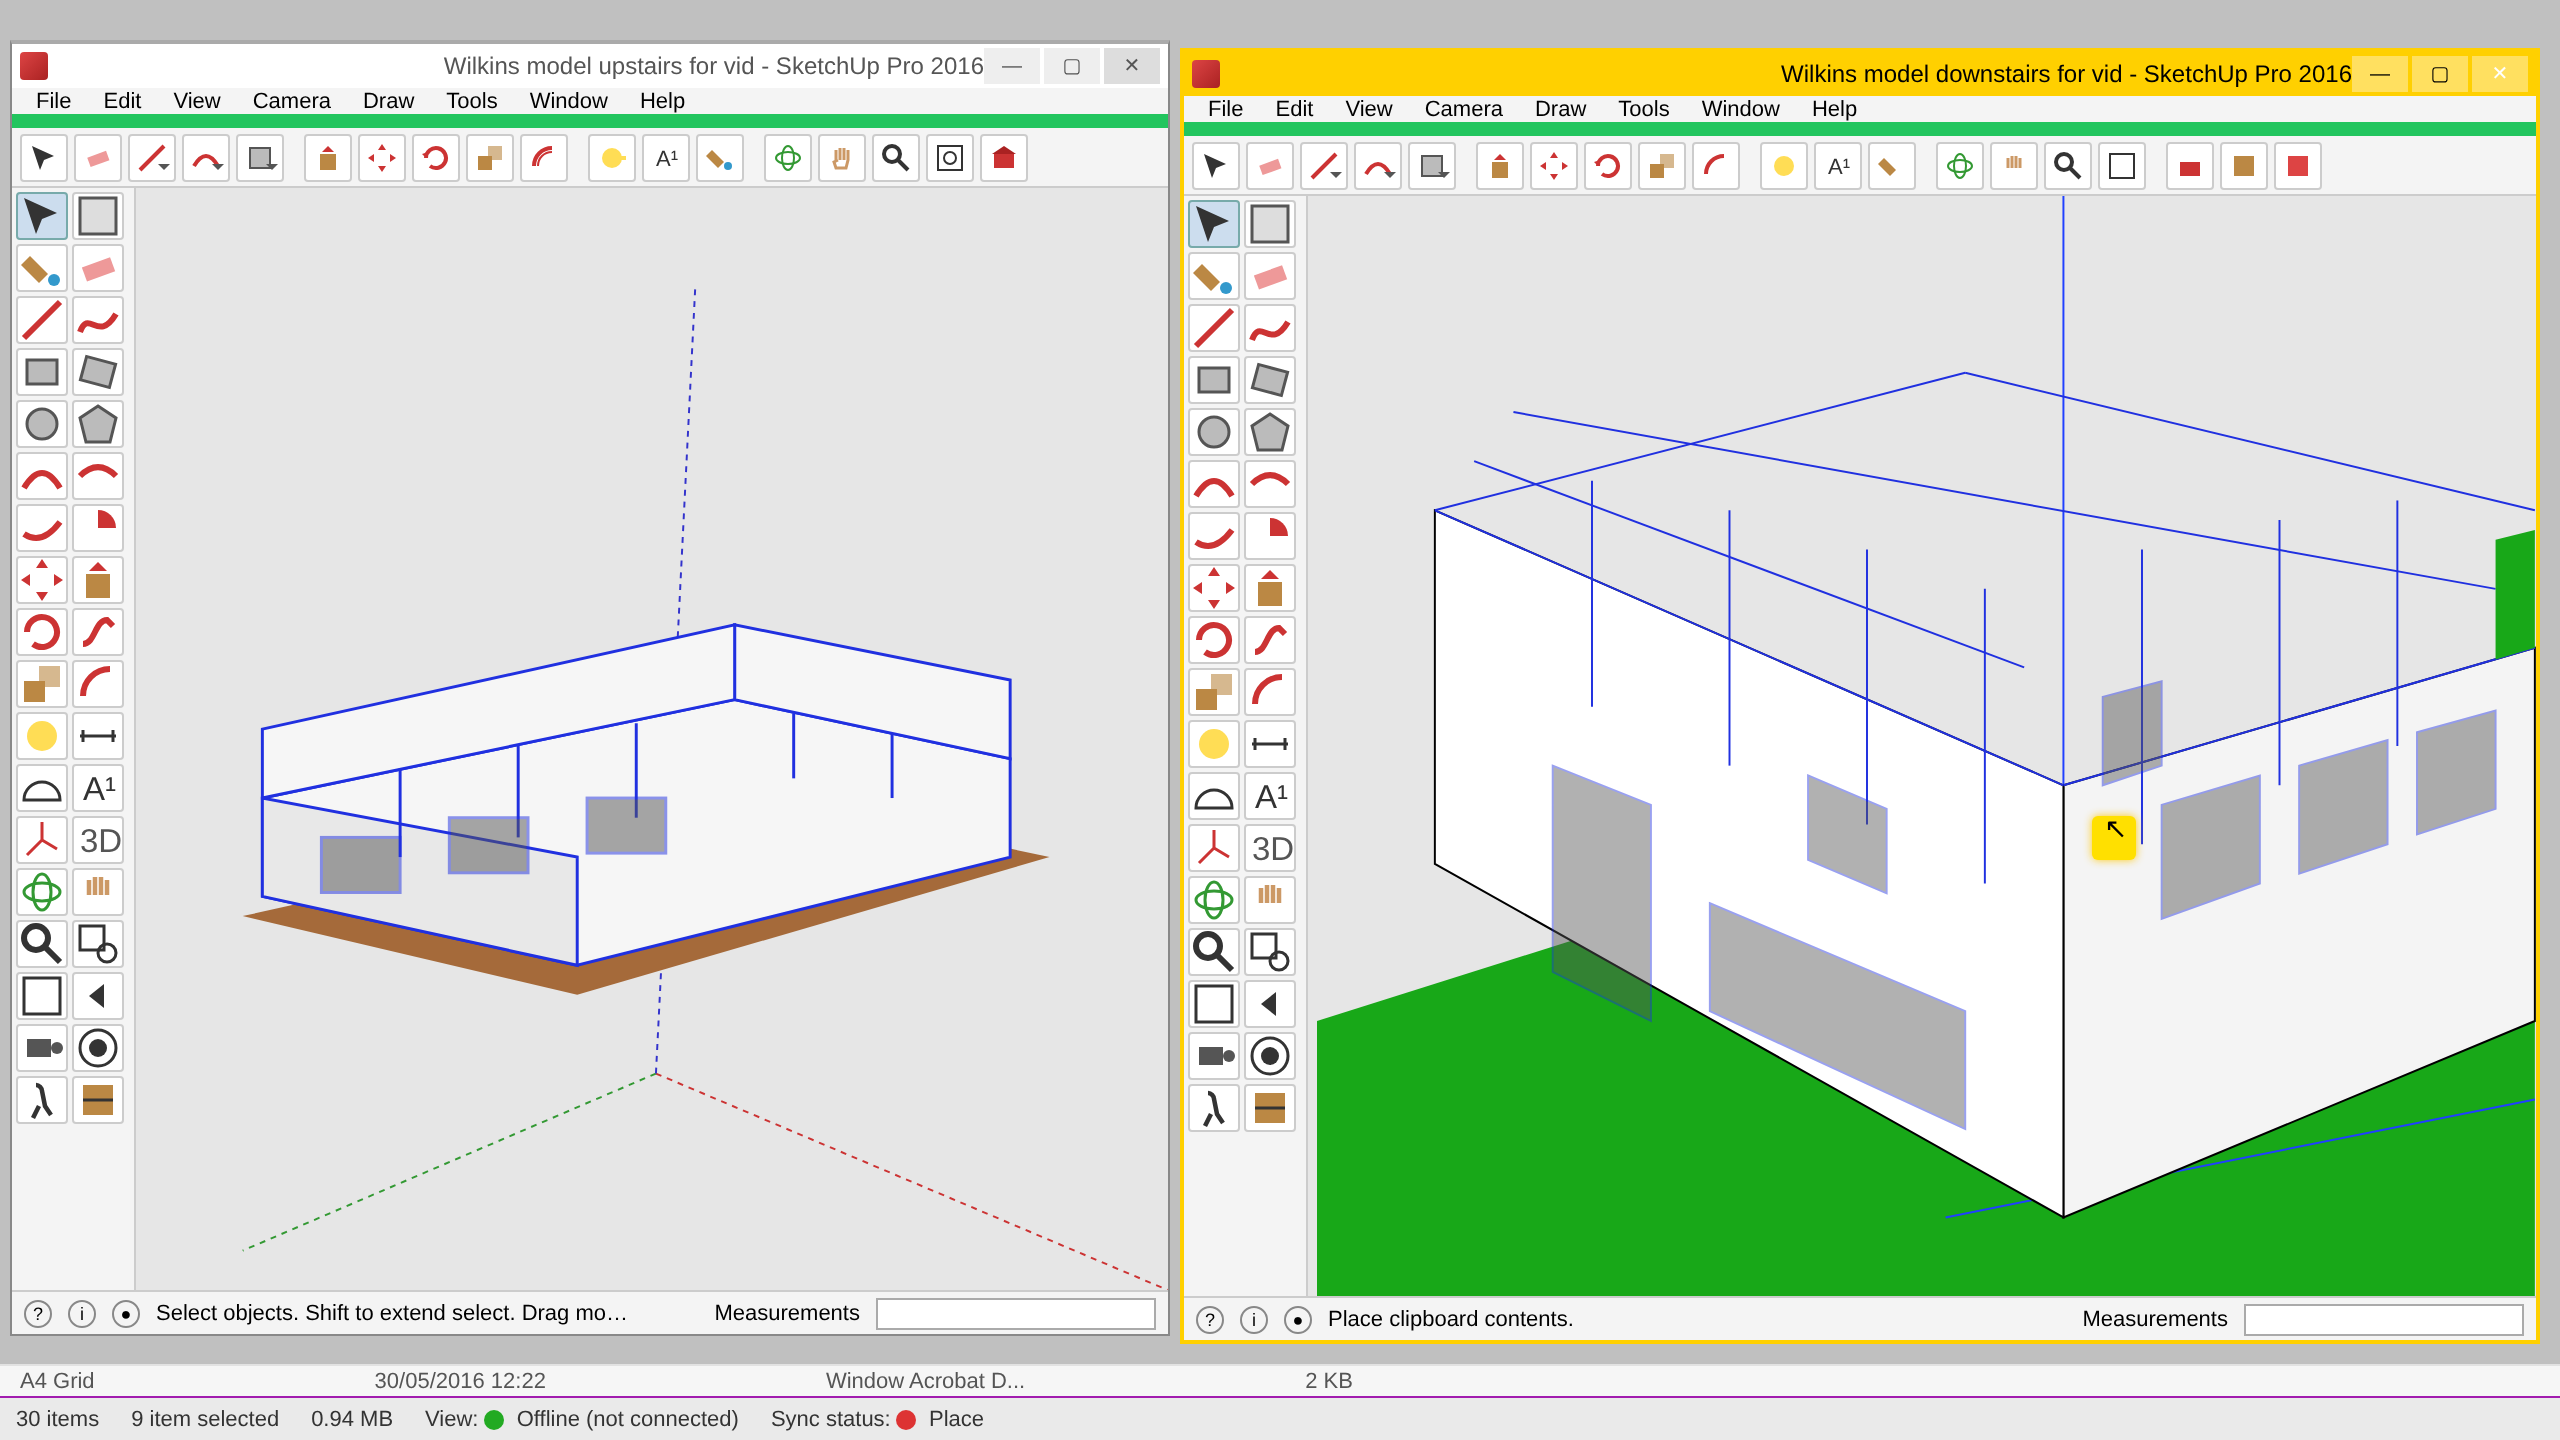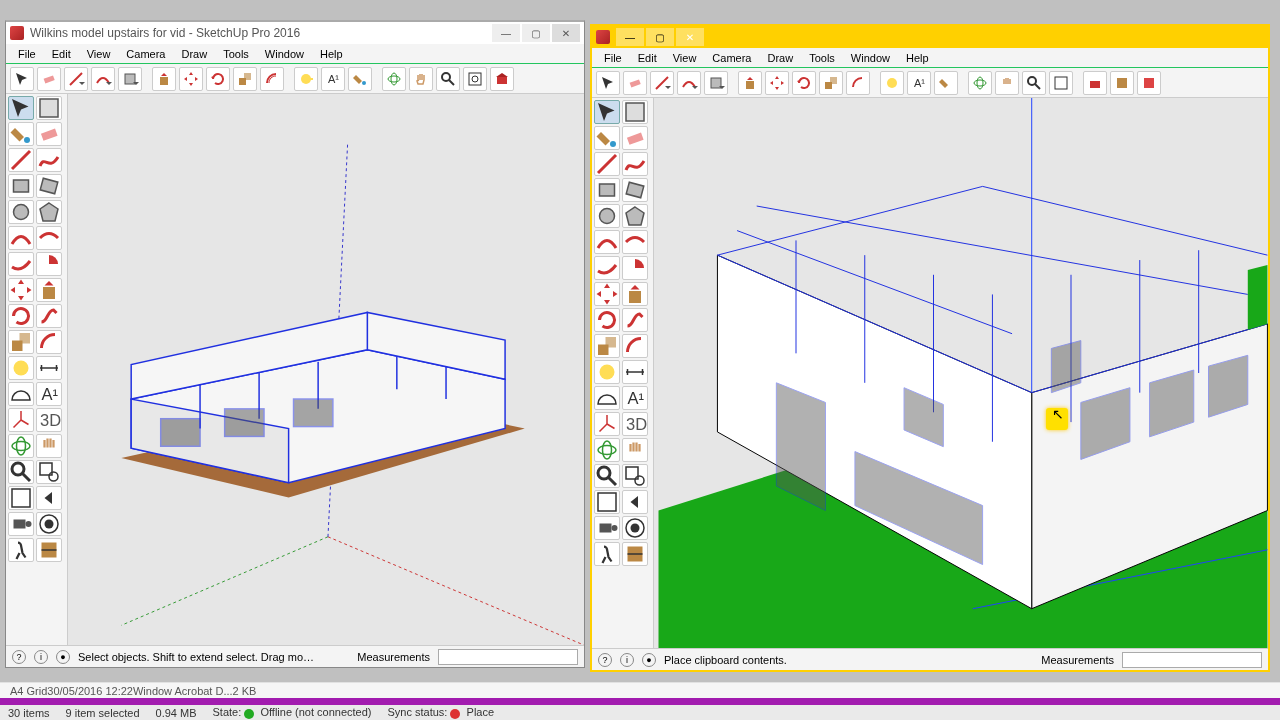--- a/index.html
+++ b/index.html
@@ -6,28 +6,28 @@
 body { width: 1280px; height: 720px; background: #c0c0c0; overflow: hidden; position: relative; }
 
 .window { position: absolute; background: #fff; border: 1px solid #888; display: flex; flex-direction: column; }
 .window.left { left: 5px; top: 20px; width: 580px; height: 648px; border-top: 2px solid #aaa; }
 .window.right { left: 590px; top: 24px; width: 680px; height: 648px; border: 2px solid #ffd000; }
 
 .titlebar { height: 22px; display: flex; align-items: center; padding: 0 4px; }
 .window.left .titlebar { background: #fff; color: #555; }
 .window.right .titlebar { background: #ffd000; color: #000; }
 .titlebar .app-icon { width: 14px; height: 14px; background: linear-gradient(135deg,#d44,#a22); margin-right: 6px; border-radius: 2px; }
-.titlebar .title { flex: 1; text-align: left; font-size: 12px; }
+.titlebar .title { flex: 1; text-align: right; font-size: 12px; }
 .titlebar .winbtns { display: flex; gap: 2px; }
 .titlebar .winbtn { width: 28px; height: 18px; background: #eee; display: flex; align-items: center; justify-content: center; cursor: pointer; font-size: 10px; }
 .window.right .titlebar .winbtn { background: #ffe060; }
 .titlebar .winbtn.close { background: #e04040; color: #fff; }
 .window.left .titlebar .winbtn.close { background: #ddd; color: #555; }
 
-.menubar { height: 20px; background: #f4f4f4; display: flex; align-items: center; padding: 0 4px; gap: 0; border-bottom: 1px solid #22c55e; }
+.menubar { height: 20px; background: #f4f4f4; display: flex; align-items: center; padding: 0 4px; gap: 0; border-bottom: 7px solid #22c55e; }
 .menubar .menu-item { padding: 2px 8px; cursor: pointer; }
 
 .toolbar { height: 30px; background: #f4f4f4; display: flex; align-items: center; padding: 2px 4px; gap: 3px; border-bottom: 1px solid #ccc; }
 .toolbar .tbtn { width: 24px; height: 24px; background: #fff; border: 1px solid #ccc; display: flex; align-items: center; justify-content: center; cursor: pointer; border-radius: 2px; position: relative; }
 .toolbar .tbtn.drop::after { content: ""; position: absolute; right: 2px; bottom: 2px; border: 3px solid transparent; border-top-color: #555; }
 .toolbar .tbtn svg { width: 16px; height: 16px; }
 .toolbar .sep { width: 4px; }
 
 .body-area { flex: 1; display: flex; overflow: hidden; }
 .side-toolbar { width: 62px; background: #f4f4f4; border-right: 1px solid #ccc; display: flex; flex-direction: column; padding: 2px; gap: 2px; overflow: hidden; }
@@ -37,31 +37,31 @@
 
 .viewport { flex: 1; position: relative; background: #e6e6e6; overflow: hidden; }
 .viewport svg { width: 100%; height: 100%; }
 
 .statusbar { height: 22px; background: #f4f4f4; border-top: 1px solid #ccc; display: flex; align-items: center; padding: 0 6px; gap: 8px; font-size: 11px; }
 .statusbar .sicon { width: 14px; height: 14px; border: 1px solid #888; border-radius: 50%; display: inline-flex; align-items: center; justify-content: center; font-size: 9px; }
 .statusbar .hint { flex: 0 0 auto; max-width: 240px; white-space: nowrap; overflow: hidden; text-overflow: ellipsis; }
 .statusbar .mlabel { margin-left: auto; }
 .statusbar .mbox { width: 140px; height: 16px; background: #fff; border: 1px solid #aaa; }
 
-.taskbar { position: absolute; left: 0; right: 0; bottom: 0; height: 22px; background: #eaeaea; border-top: 7px solid #a21caf; display: flex; align-items: center; padding: 0 8px; gap: 16px; font-size: 11px; color: #333; }
+.taskbar { position: absolute; left: 0; right: 0; bottom: 0; height: 22px; background: #eaeaea; border-top: 1px solid #a21caf; display: flex; align-items: center; padding: 0 8px; gap: 16px; font-size: 11px; color: #333; }
 .taskbar .fragment { white-space: nowrap; }
 .taskbar .dot { width: 10px; height: 10px; border-radius: 50%; display: inline-block; vertical-align: middle; margin-right: 3px; }
 .taskbar .dot.green { background: #2a2; }
 .taskbar .dot.red { background: #d33; }
 
 .cursor-highlight { position: absolute; width: 22px; height: 22px; background: #ffe000; border-radius: 3px; box-shadow: 0 0 4px rgba(255,200,0,.9); pointer-events: none; }
 .cursor-highlight::after { content: "↖"; position: absolute; font-size: 14px; top: -2px; left: 6px; }
 
 
-.peekrow { position: absolute; left: 0; right: 0; bottom: 22px; height: 16px; background: #f6f6f6; border-top: 1px solid #e2e2e2; font-size: 10px; color: #555; display: flex; align-items: center; padding: 0 10px; }
+.peekrow { position: absolute; left: 0; right: 0; bottom: 22px; height: 16px; background: #f6f6f6; border-top: 1px solid #e2e2e2; font-size: 10px; color: #555; display: flex; align-items: center; padding: 0 10px; gap: 140px; }
 </style>
 </head>
 <body>
 
 <div class="window left">
   <div class="titlebar">
     <div class="app-icon"></div>
     <div class="title">Wilkins model upstairs for vid - SketchUp Pro 2016</div>
     <div class="winbtns">
       <div class="winbtn">—</div>
@@ -446,20 +446,21 @@
     <span class="sicon">●</span>
     <span class="hint">Select objects. Shift to extend select. Drag mous...</span>
     <span class="mlabel">Measurements</span>
     <div class="mbox"></div>
   </div>
 </div>
 
 <div class="window right">
   <div class="titlebar">
     <div class="app-icon"></div>
+    <div class="title">Wilkins model downstairs for vid - SketchUp Pro 2016</div>
     <div class="winbtns">
       <div class="winbtn">—</div>
       <div class="winbtn">▢</div>
       <div class="winbtn close">✕</div>
     </div>
   </div>
   <div class="menubar">
     <span class="menu-item">File</span>
     <span class="menu-item">Edit</span>
     <span class="menu-item">View</span>
@@ -876,21 +877,21 @@
   <span>30/05/2016 12:22</span>
   <span>Window Acrobat D...</span>
   <span>2 KB</span>
 </div>
 
 <div class="taskbar">
   <span class="fragment">30 items</span>
   <span class="fragment">9 item selected</span>
   <span class="fragment">0.94 MB</span>
   <span class="fragment">
-    <span>State:</span>
+    <span>View:</span>
     <span class="dot green"></span>
     <span>Offline (not connected)</span>
   </span>
   <span class="fragment">
     <span>Sync status:</span>
     <span class="dot red"></span>
     <span>Place</span>
   </span>
 </div>
 

